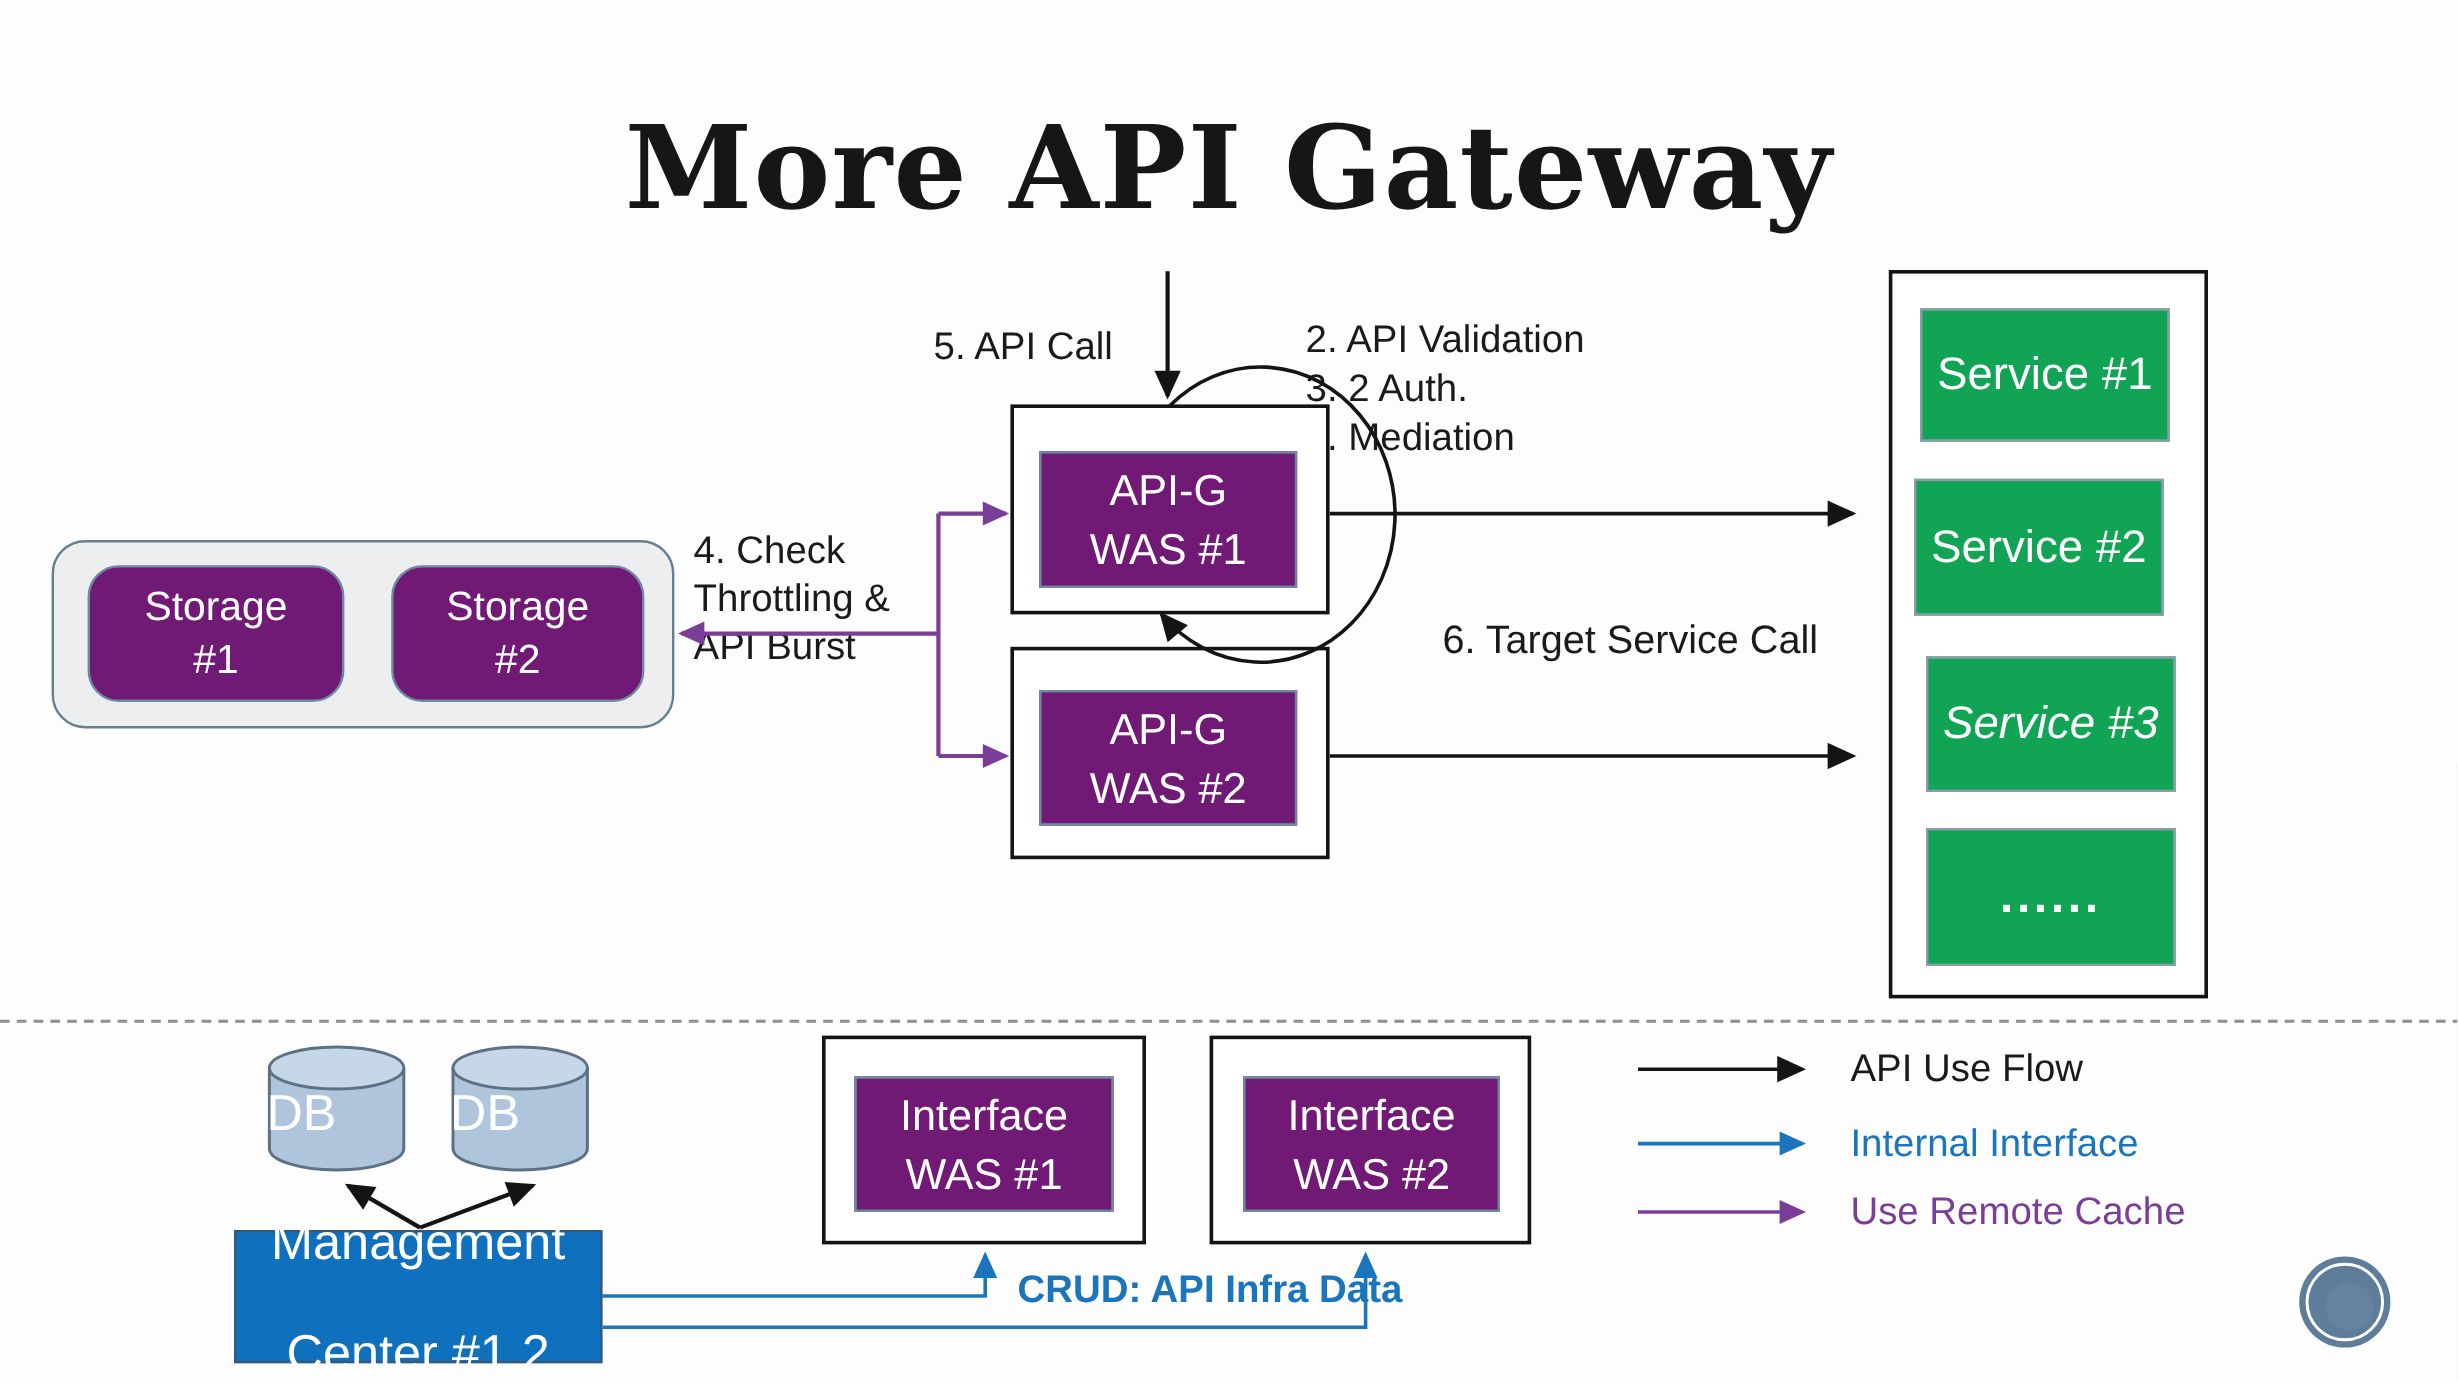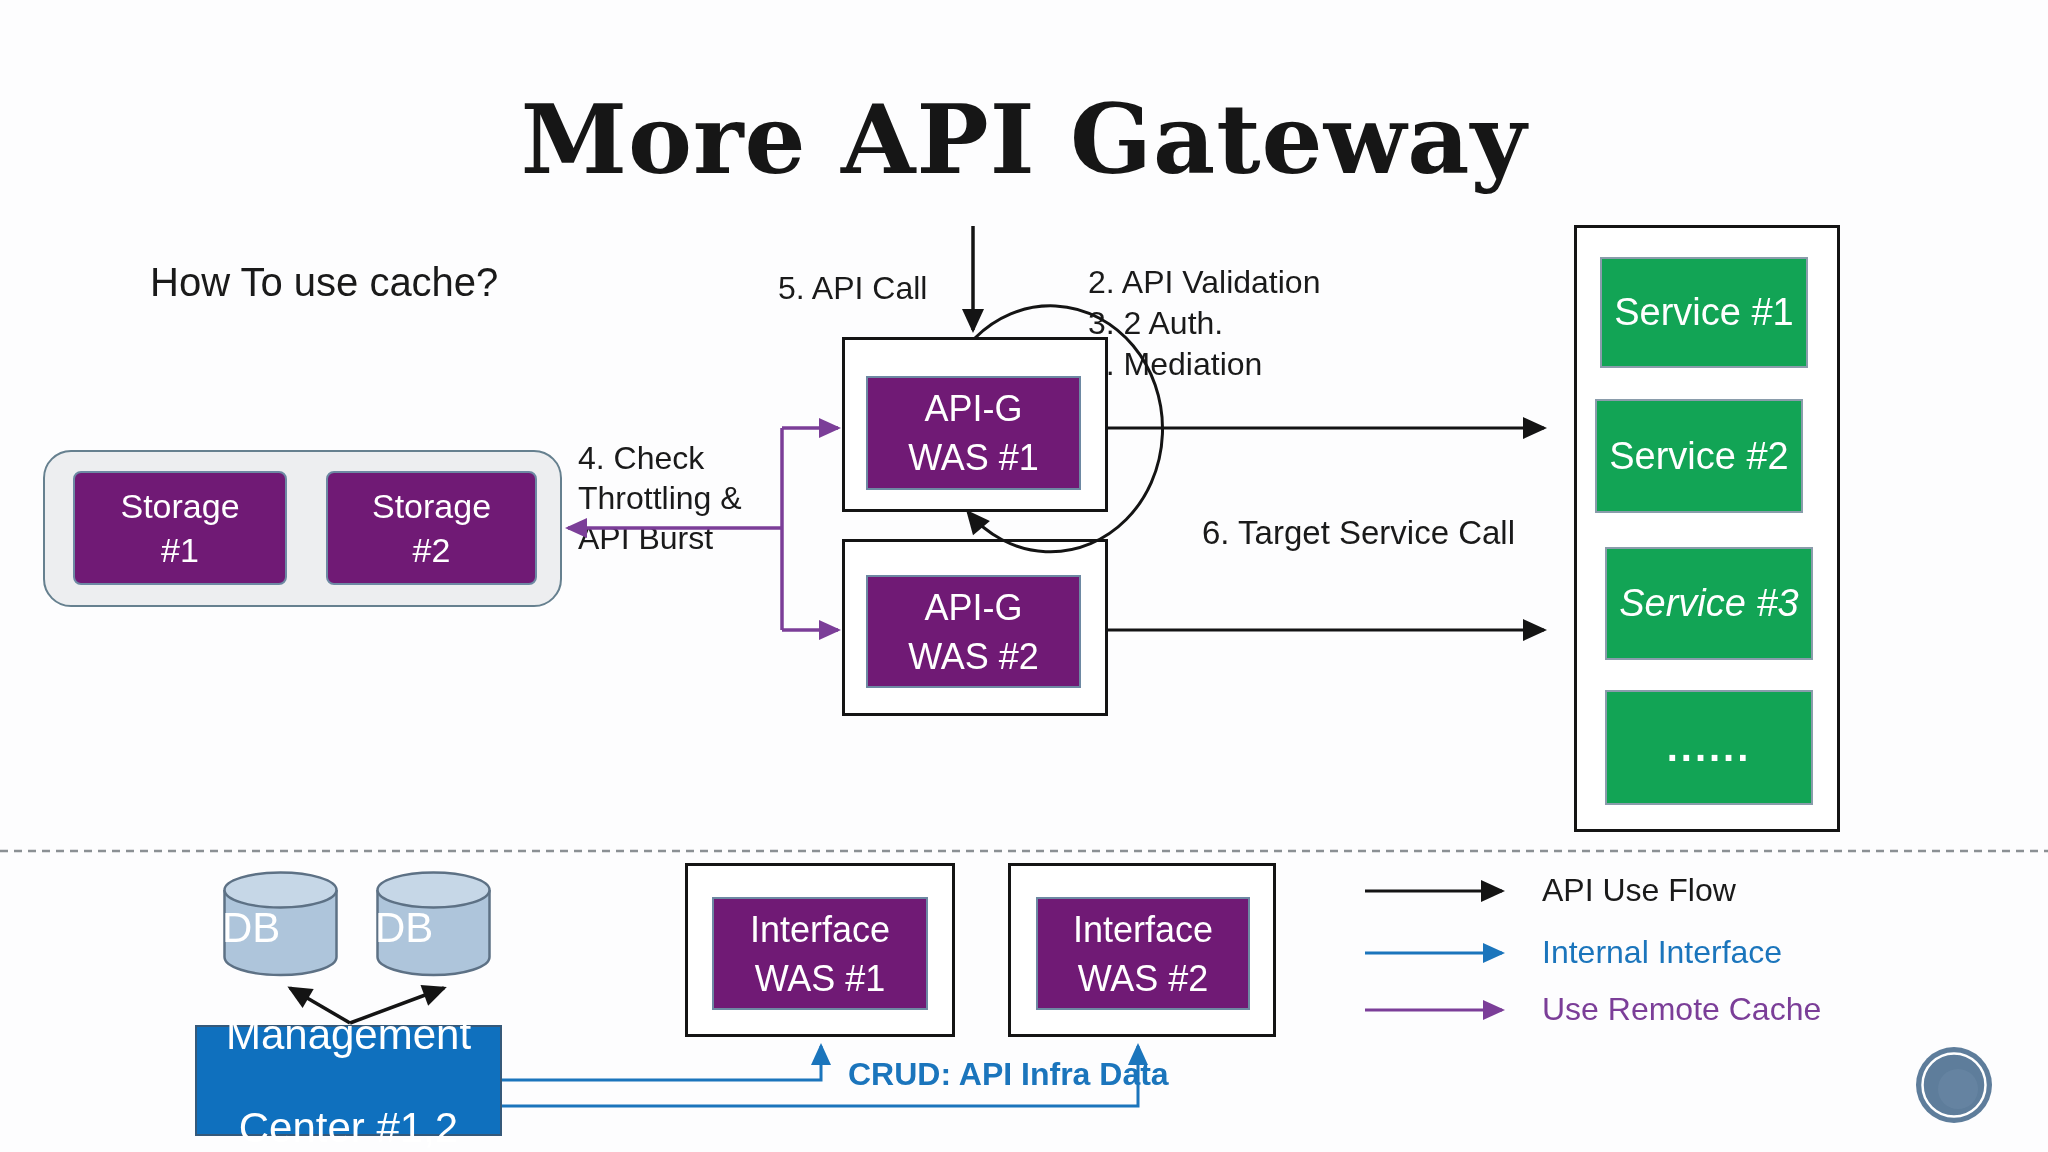--- a/index.html
+++ b/index.html
@@ -23,21 +23,21 @@
   .lbl-crud{left:848px;top:1056px;font-size:32px;color:#1b75bc;font-weight:bold;white-space:nowrap;}
   
   .outer-box{background:#ffffff;border:3px solid #141414;box-sizing:border-box;}
   .blue-box{
     background:#701a75;border:2px solid #6d89a3;box-sizing:border-box;
     color:#ffffff;display:flex;flex-direction:column;align-items:center;justify-content:center;
     text-align:center;
   }
   .blue-box .l{display:block;}
   .gw-text{font-size:36px;line-height:49px;}
-  .storage-box{border-radius:8px;font-size:34px;line-height:44px;}
+  .storage-box{border-radius:26px;font-size:34px;line-height:44px;}
   .storage-container{
     background:#edeef0;border:2px solid #66808f;border-radius:28px;box-sizing:border-box;
   }
   .svc{
     background:#12a455;border:2px solid #8a9cab;box-sizing:border-box;color:#fff;
     display:flex;align-items:center;justify-content:center;font-size:38px;
   }
   .svc-dots{font-size:40px;font-weight:bold;letter-spacing:3px;}
   .mc-box{
     background:#0f70be;border:2px solid #35597a;box-sizing:border-box;color:#fff;
@@ -56,21 +56,20 @@
   
   .wires{left:0;top:0;pointer-events:none;z-index:5;}
   .boxes{z-index:2;}
 </style>
 </head>
 <body>
 
 <div class="slide">
 
   <div class="abs title">More API Gateway</div>
-  <div class="abs question">How To use cache?</div>
 
   <div class="abs lbl lbl-step1">5. API Call</div>
 
   <div class="abs lbl lbl-steps235">
     <div>2. API Validation</div>
     <div>3. 2 Auth.</div>
     <div>5. Mediation</div>
   </div>
 
   <div class="abs lbl lbl-step4">

